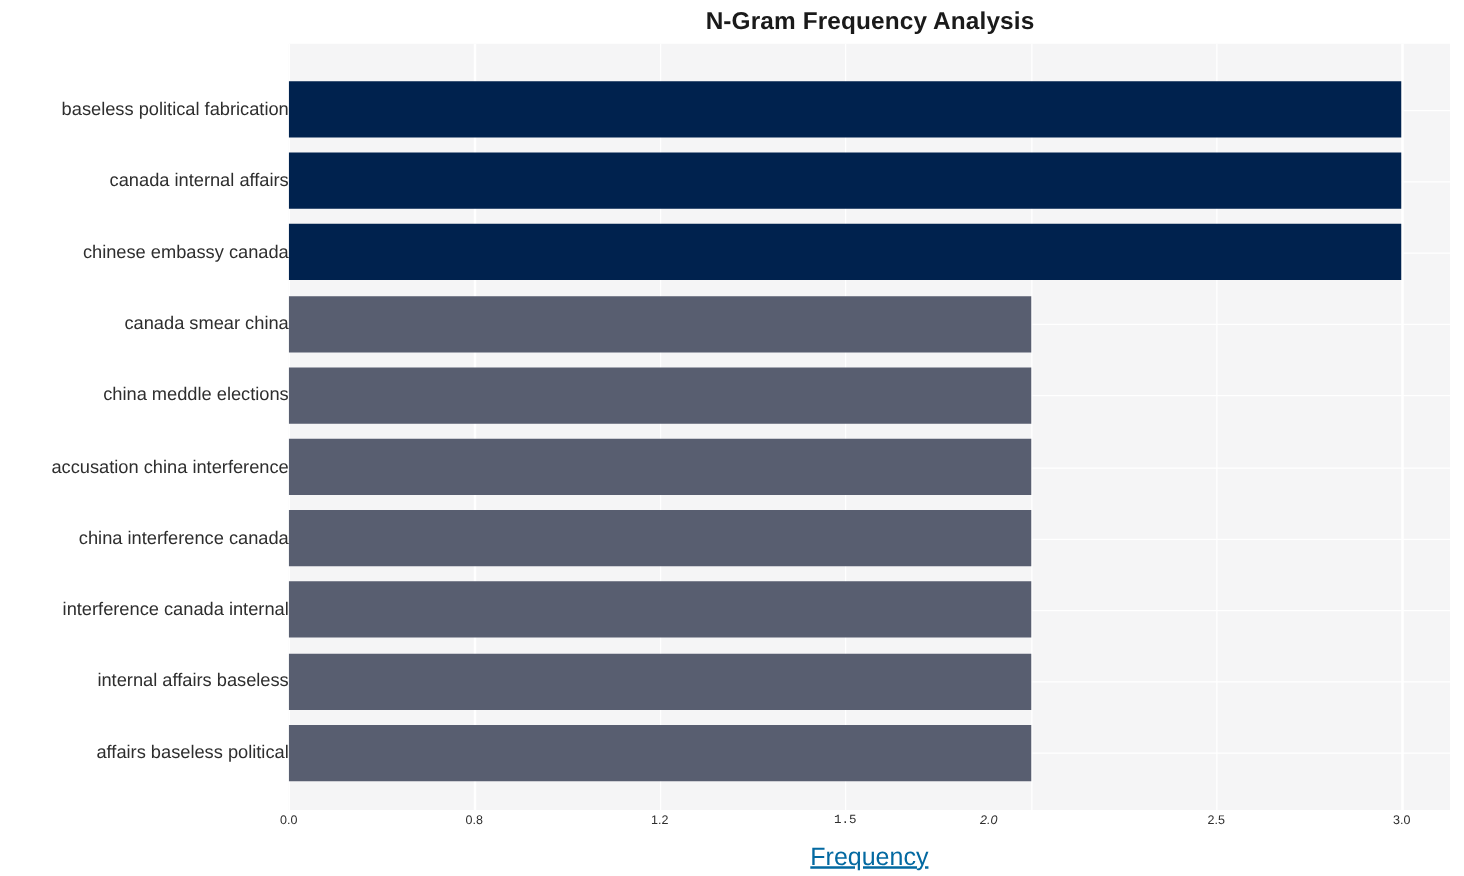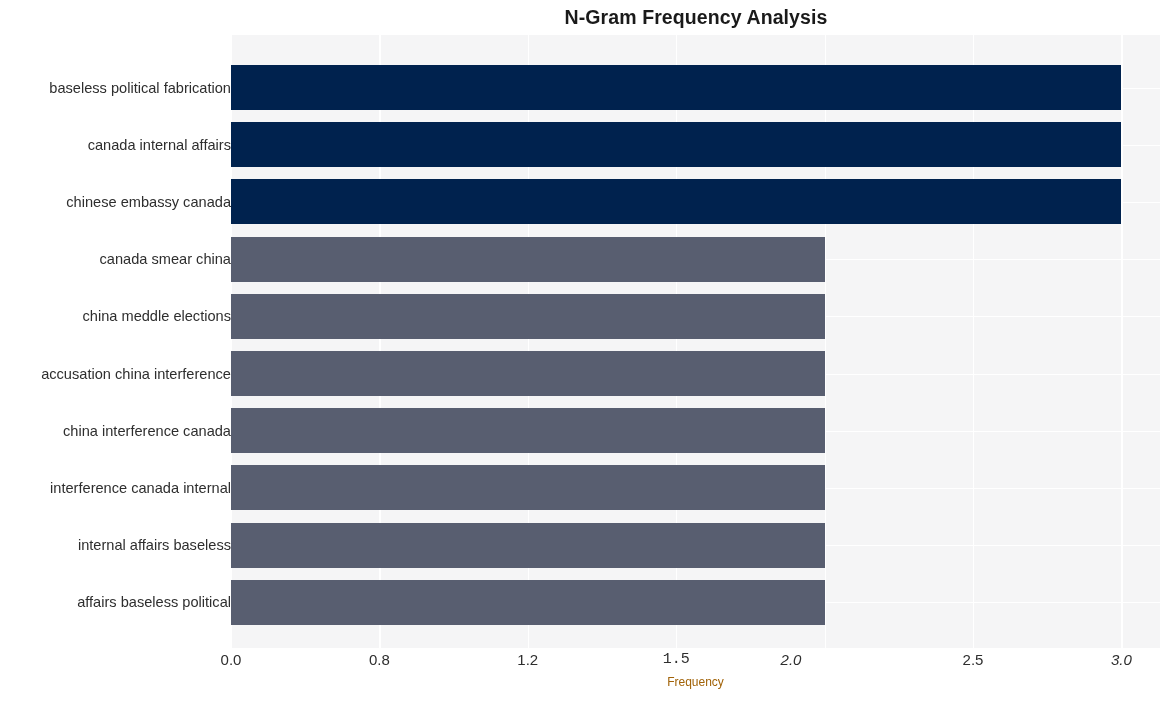--- a/index.html
+++ b/index.html
@@ -92,36 +92,37 @@
     top: 652px;
     width: 929px;
     height: 22px;
   }
   .xtick {
     position: absolute;
     top: 0;
     width: 80px;
     margin-left: -40px;
     text-align: center;
-    font-size: 15px;
+    font-size: 10px;
     color: #2e2e2e;
     line-height: 1;
     white-space: nowrap;
   }
 
   
   #x-axis-title {
     position: absolute;
     left: 231px;
     top: 675px;
     width: 929px;
     text-align: center;
-    font-size: 12px;
-    color: #a16207;
+    font-size: 20px;
+    color: #0369a1;
     white-space: nowrap;
+    text-decoration: underline;
   }
 </style>
 </head>
 <body>
 
 <div id="figure">
 
   <div id="chart-title">N-Gram Frequency Analysis</div>
 
   <div id="plot-area">
@@ -167,18 +168,18 @@
       <div class="ylabel" style="top: 560.3px;">affairs baseless political</div>
     </div>
 
   <div id="x-axis-ticks">
       <div class="xtick" style="left: 0px;">0.0</div>
       <div class="xtick" style="left: 148.403px;">0.8</div>
       <div class="xtick" style="left: 296.805px;">1.2</div>
       <div class="xtick" style="left: 445.208px; font-family: Liberation Mono, monospace;">1.5</div>
       <div class="xtick" style="left: 560px; font-style: italic;">2.0</div>
       <div class="xtick" style="left: 742.013px;">2.5</div>
-      <div class="xtick" style="left: 890.415px; font-style: italic;">3.0</div>
+      <div class="xtick" style="left: 890.415px;">3.0</div>
     </div>
 
   <div id="x-axis-title">Frequency</div>
 
 </div>
 
 </body></html>

